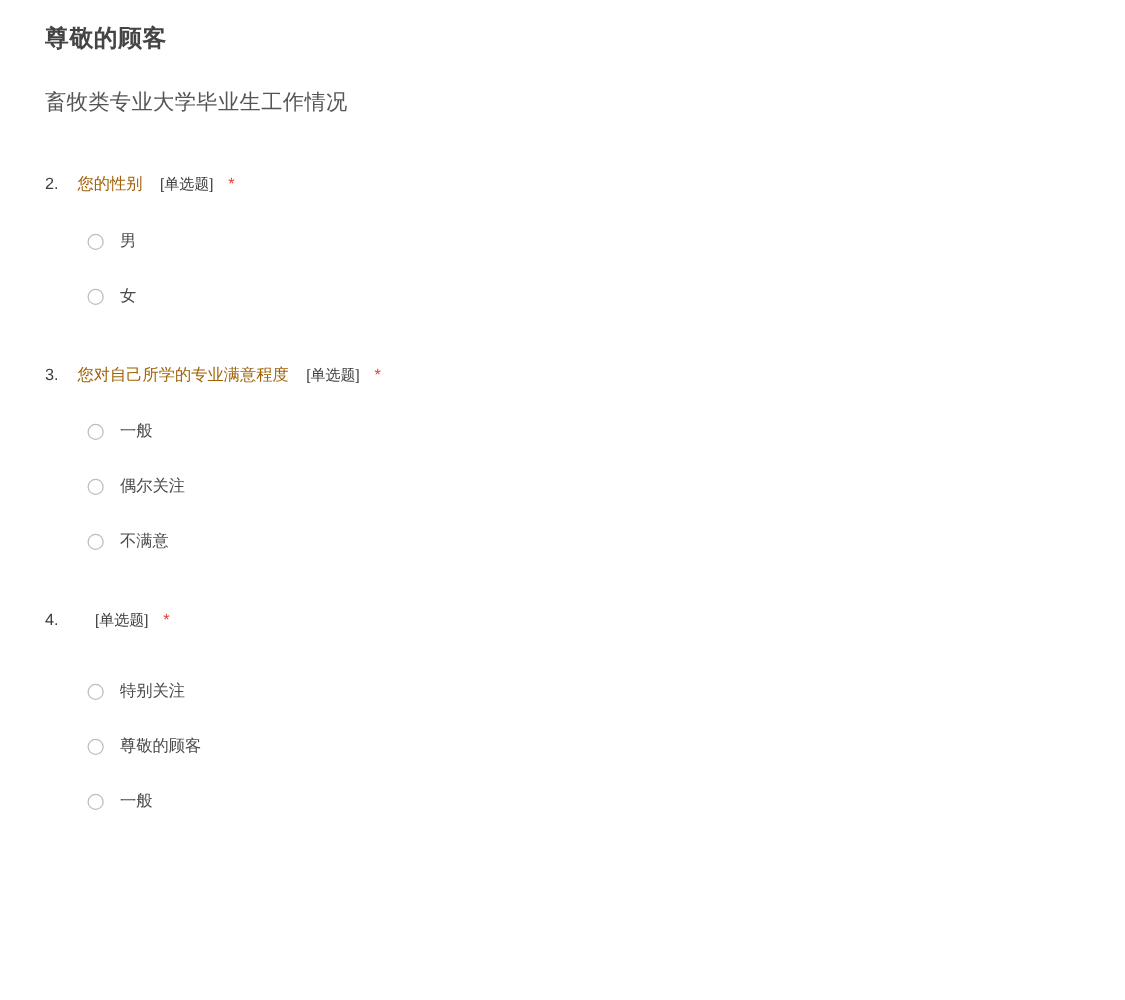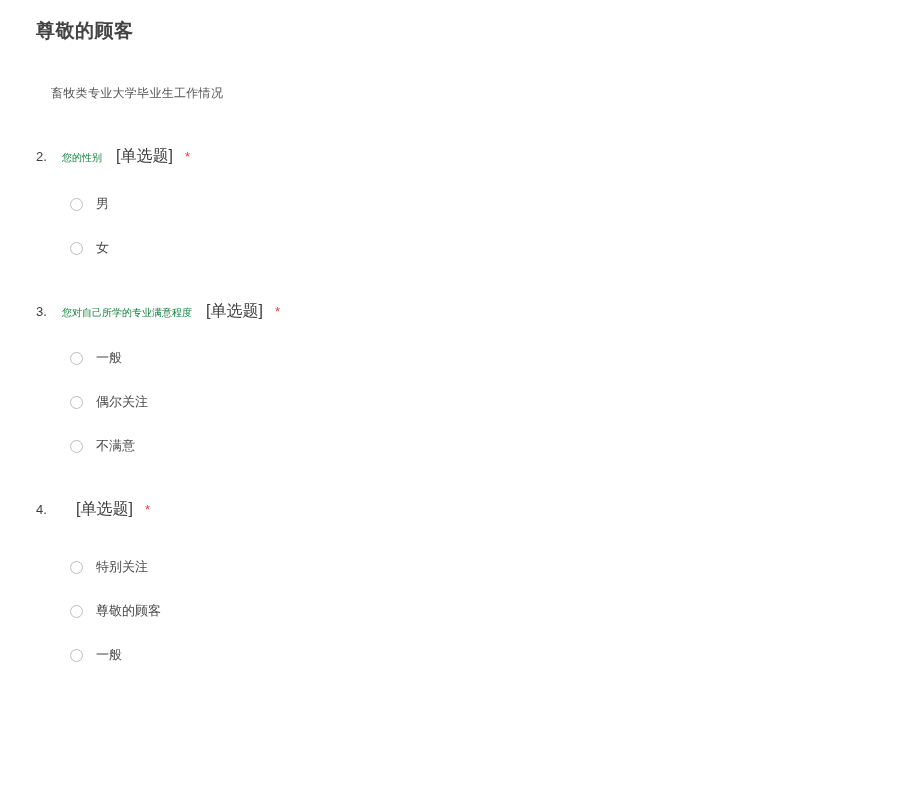--- a/index.html
+++ b/index.html
@@ -23,23 +23,23 @@
   }
   .survey-title {
     font-size: 19px;
     color: #444444;
     font-weight: bold;
     margin: 0;
     padding: 18px 0 0 36px;
     letter-spacing: 0.5px;
   }
   .survey-desc {
-    font-size: 12px;
+    font-size: 17px;
     color: #555555;
-    margin: 15px;
+    margin: 0;
     padding: 26px 0 0 36px;
     letter-spacing: 0.3px;
   }
   .question-list {
     margin: 0;
     padding: 0;
     list-style: none;
   }
   .question {
     padding: 0 0 0 36px;
@@ -52,26 +52,26 @@
     color: #3c3c3c;
     line-height: 20px;
   }
   .q-index {
     width: 26px;
     flex: 0 0 26px;
     font-size: 13px;
     color: #3c3c3c;
   }
   .q-title {
-    font-size: 10px;
-    color: #15803d;
+    font-size: 13px;
+    color: #a16207;
   }
   .q-type {
     margin-left: 14px;
-    font-size: 16px;
+    font-size: 12px;
     color: #3c3c3c;
   }
   .q-required {
     margin-left: 12px;
     color: #e8403a;
     font-size: 13px;
     line-height: 13px;
   }
   .options {
     list-style: none;

